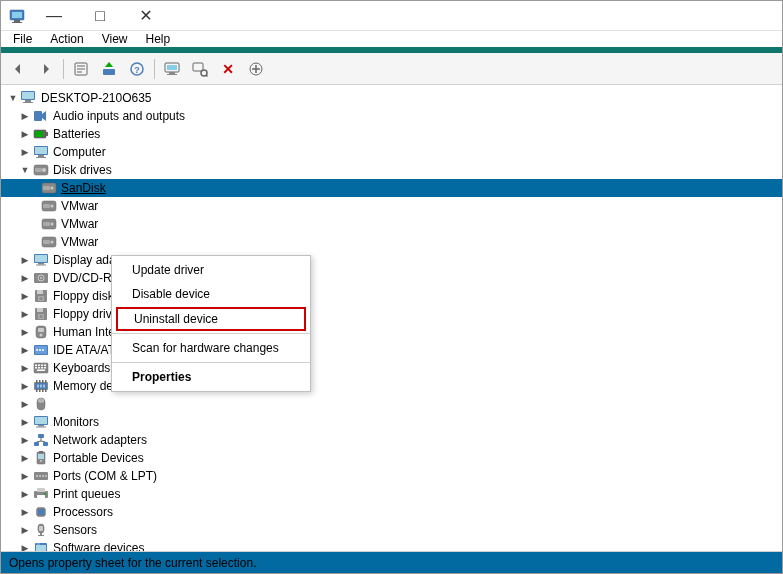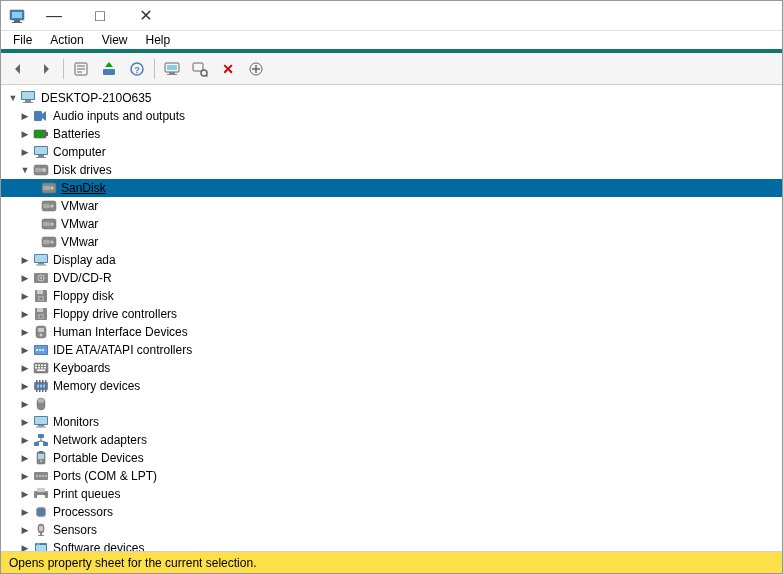--- a/index.html
+++ b/index.html
@@ -59,23 +59,23 @@
       display: flex;
       align-items: center;
       justify-content: center;
       color: #333;
     }
 
     
     .menu-bar {
       height: 22px;
       background: #fff;
-      border-bottom: 4px solid #0f766e;
-      display: flex;
-      align-items: flex-start;
+      border-bottom: 6px solid #0f766e;
+      display: flex;
+      align-items: center;
       padding: 0 4px;
       gap: 2px;
     }
 
     .menu-item {
       padding: 2px 8px;
       font-size: 12px;
       cursor: pointer;
       border-radius: 2px;
     }
@@ -197,21 +197,21 @@
     .ctx-item.bold { font-weight: bold; }
     .ctx-separator {
       height: 1px;
       background: #d0d0d0;
       margin: 2px 0;
     }
 
     
     .status-bar {
       height: 22px;
-      background: #fde047;
+      background: #0369a1;
       border-top: 1px solid #d0d0d0;
       display: flex;
       align-items: center;
       padding: 0 8px;
       font-size: 12px;
       color: #000;
     }
   </style>
 </head>
 <body>
@@ -676,20 +676,29 @@
         <span class="tree-icon">
           <svg width="14" height="14" viewBox="0 0 14 14">
             <rect x="1" y="2" width="12" height="10" rx="1" fill="#4a7eba"></rect>
             <rect x="2" y="4" width="10" height="7" fill="#add8e6"></rect>
             <rect x="3" y="2" width="3" height="2" fill="#6a9eda"></rect>
           </svg>
         </span>
         <span class="tree-label">Software devices</span>
       </div>
 
+      <div class="context-menu">
+        <div class="ctx-item">Update driver</div>
+        <div class="ctx-item">Disable device</div>
+        <div class="ctx-item highlighted" style="border: 2px solid #cc0000; margin: 1px 4px; padding: 3px 16px;">Uninstall device</div>
+        <div class="ctx-separator"></div>
+        <div class="ctx-item">Scan for hardware changes</div>
+        <div class="ctx-separator"></div>
+        <div class="ctx-item bold" style="font-weight: bold;">Properties</div>
+      </div>
 
     </div>
   </div>
 
   <div class="status-bar">
     <span>Opens property sheet for the current selection.</span>
   </div>
 
 </div>
 

